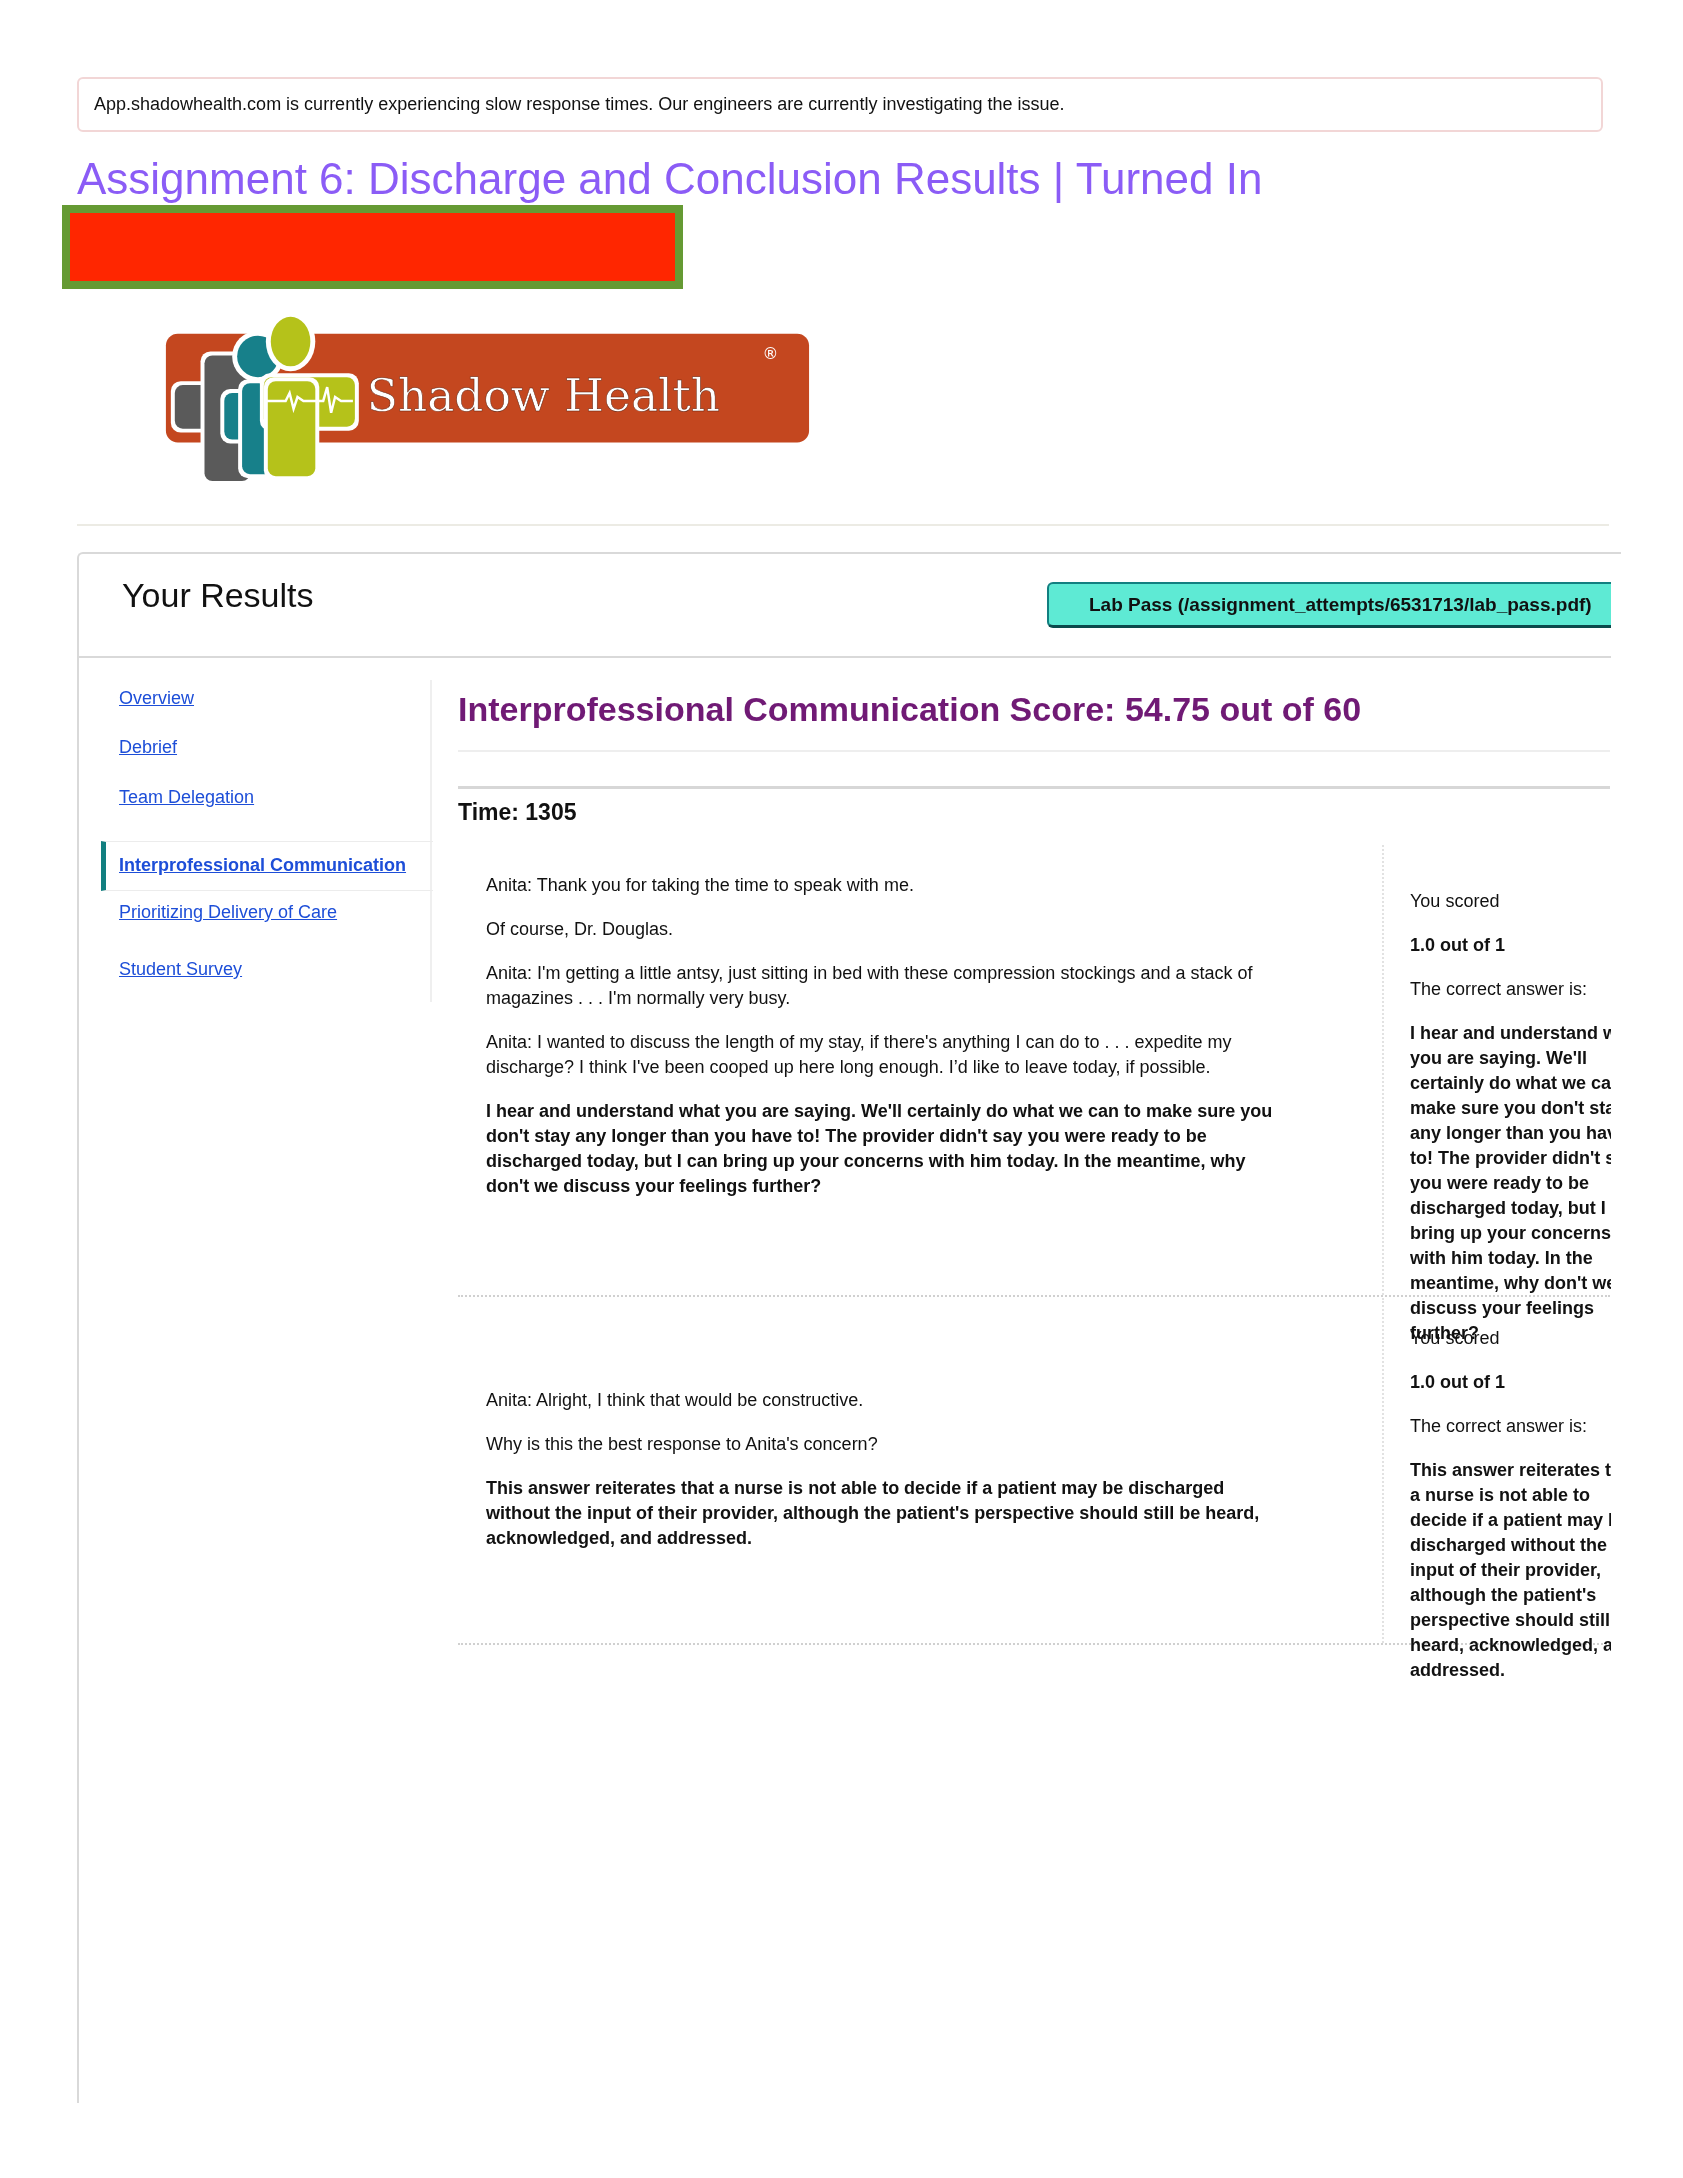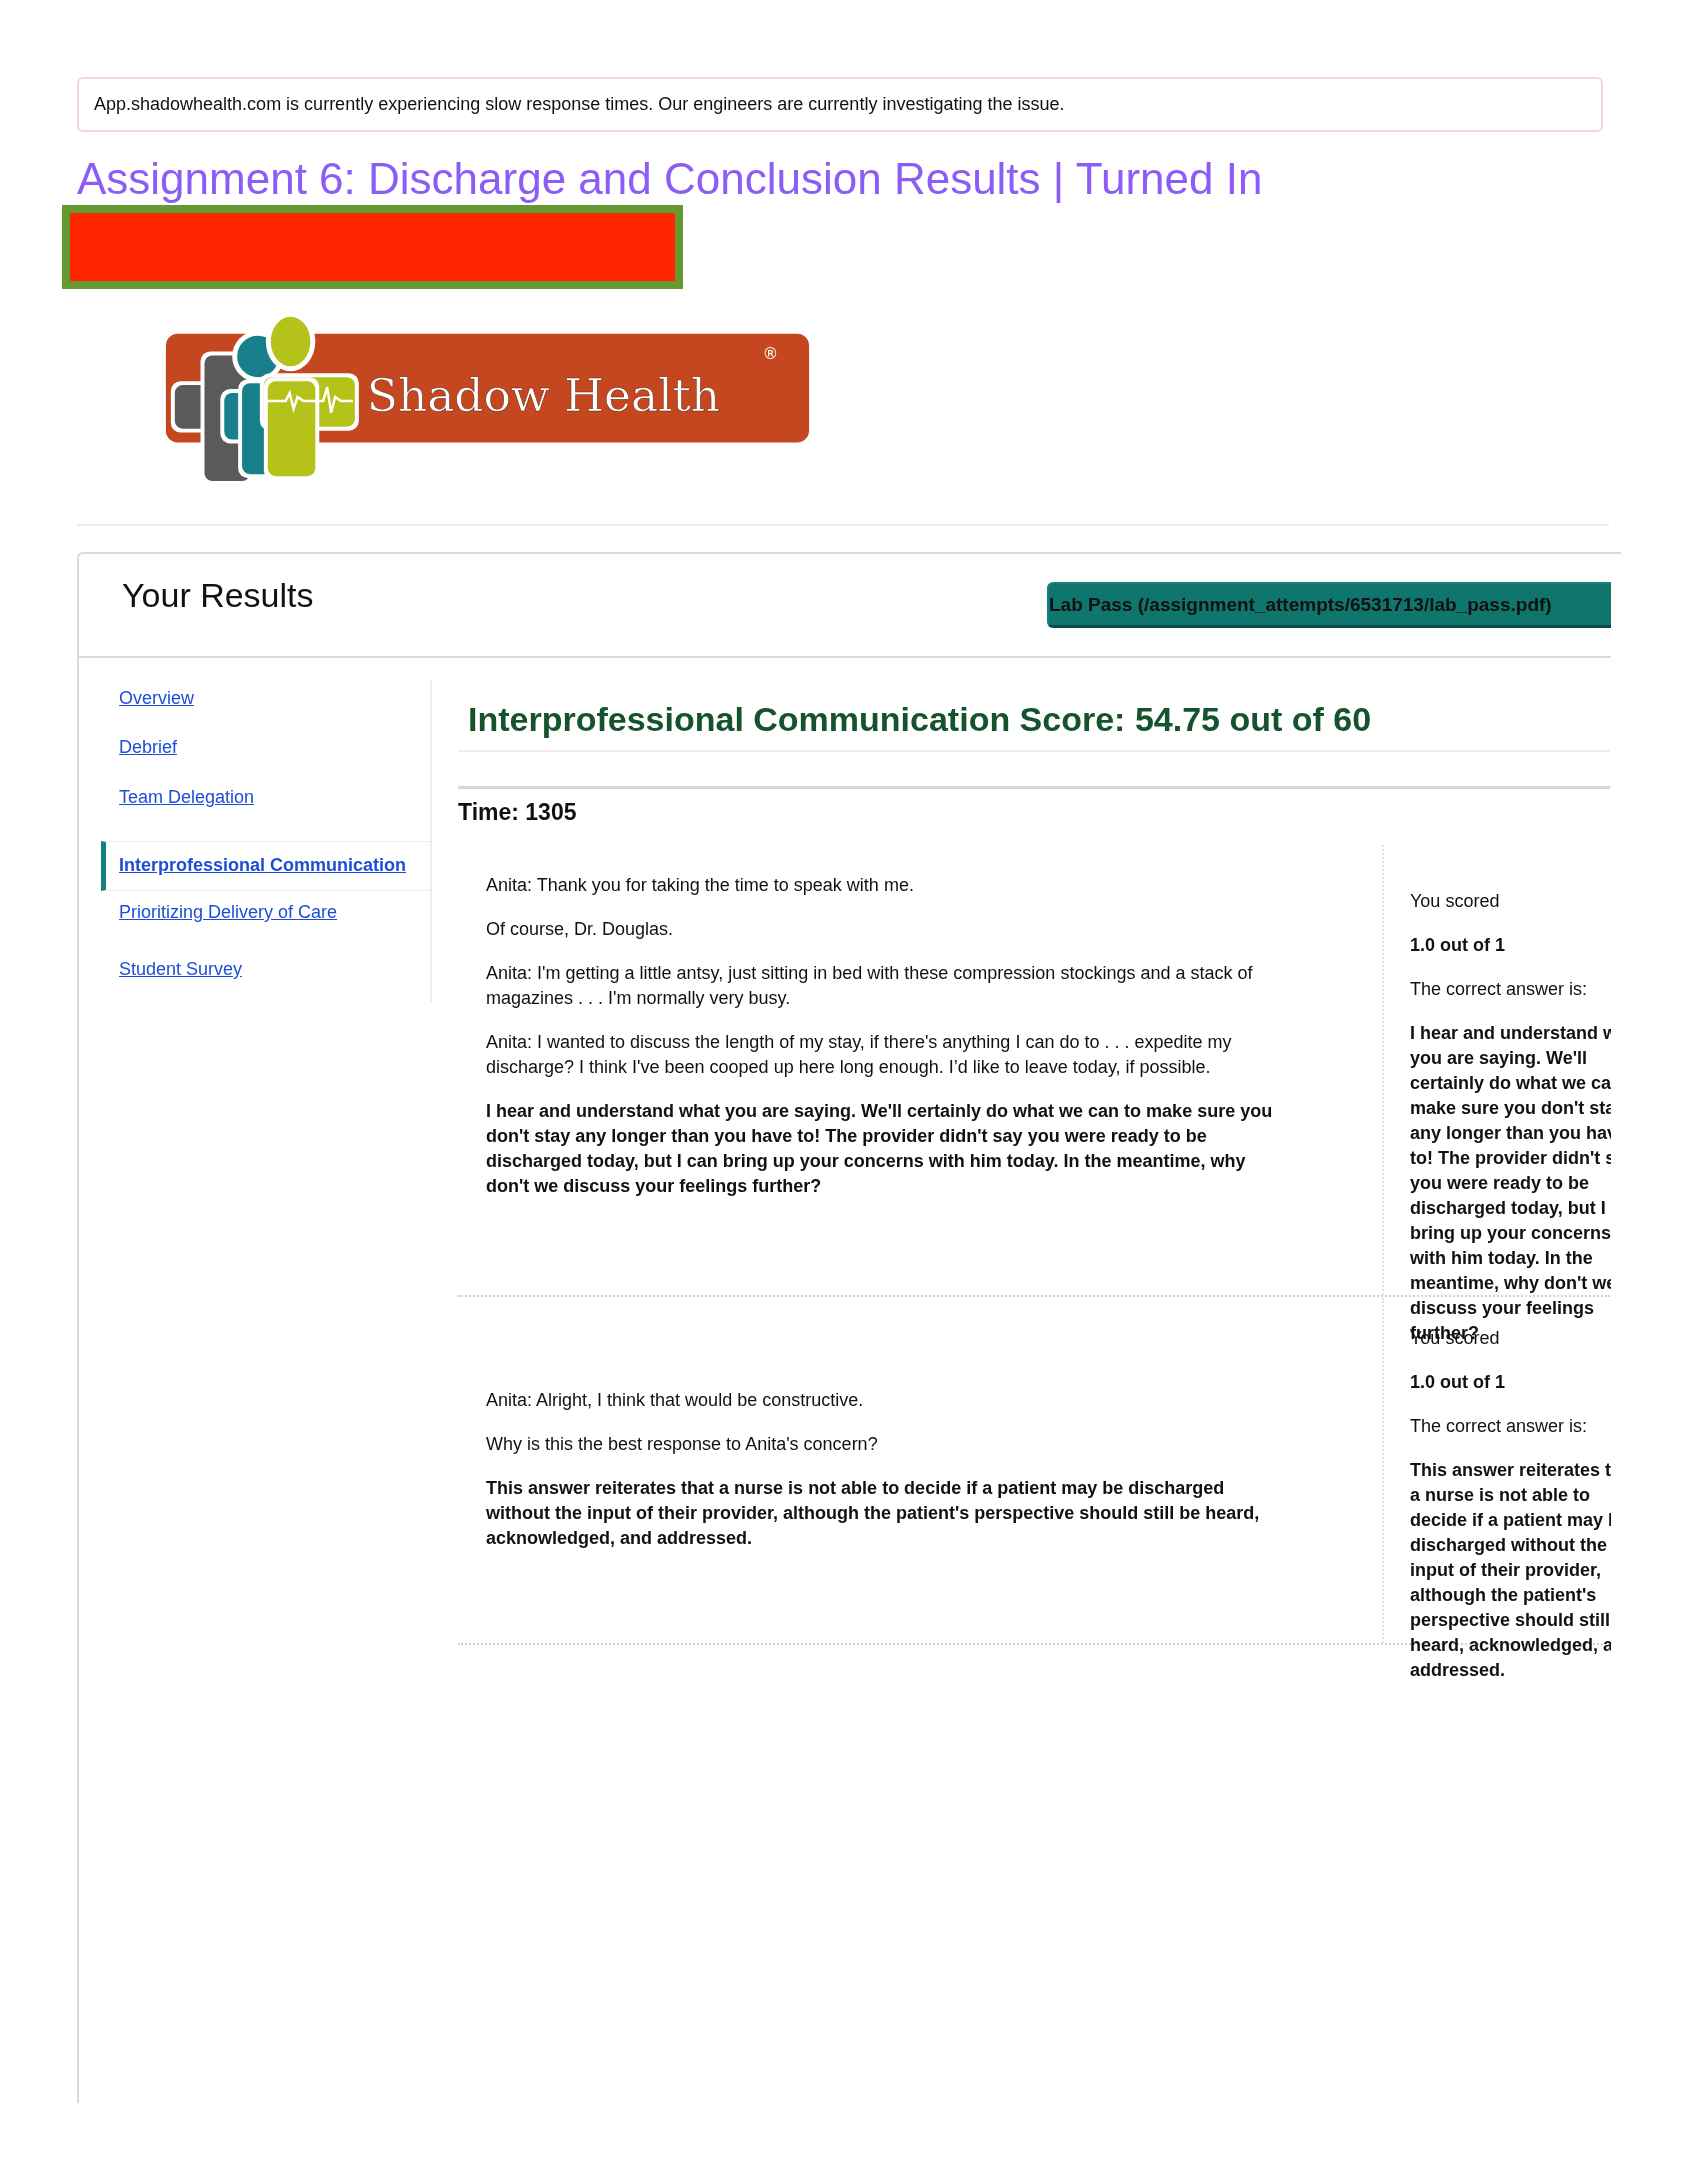--- a/index.html
+++ b/index.html
@@ -92,23 +92,24 @@
       position: absolute;
       left: 968px; top: 28px;
       width: 634px; height: 46px;
       box-sizing: border-box;
       border: 2px solid #127f80;
       border-bottom: 3px solid #0b4a4c;
       border-radius: 6px;
       font-size: 19px;
       font-weight: bold;
       line-height: 41px;
+      padding-left: 40px;
       white-space: nowrap;
       overflow: hidden;
-      background: #0f766e;
+      background: #5eead4;
       color: #111;
       cursor: pointer;
     }
     .sidebar {
       position: absolute;
       left: 0; top: 126px;
       width: 351px; height: 322px;
       border-right: 2px solid #efefef;
     }
     .nav-item {
@@ -135,25 +136,25 @@
       font-weight: bold;
     }
     .content {
       position: absolute;
       left: 379px; top: 126px;
       width: 1152px;
     }
     .score-title {
       position: absolute;
       left: 0; top: 10px;
-      margin: 10px;
+      margin: 0;
       font-size: 34px;
       font-weight: bold;
       white-space: nowrap;
-      color: #14532d;
+      color: #701a75;
     }
     .hr1 {
       position: absolute;
       left: 0; top: 70px;
       width: 1152px;
       border-top: 2px solid #eeeeee;
     }
     .hr2 {
       position: absolute;
       left: 0; top: 106px;

